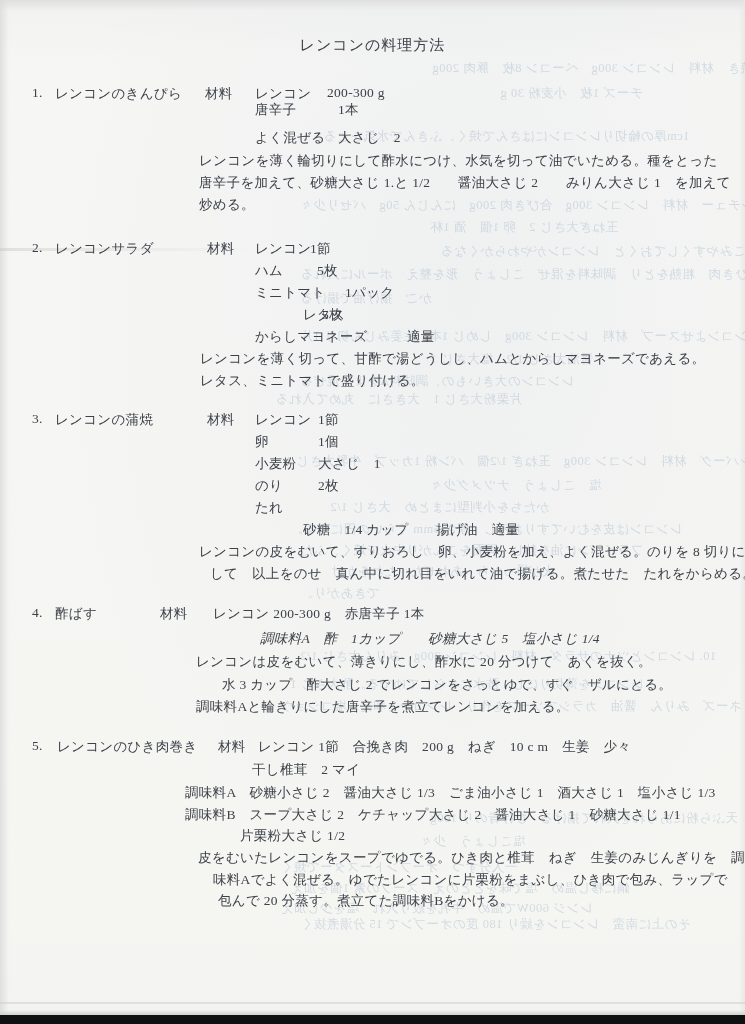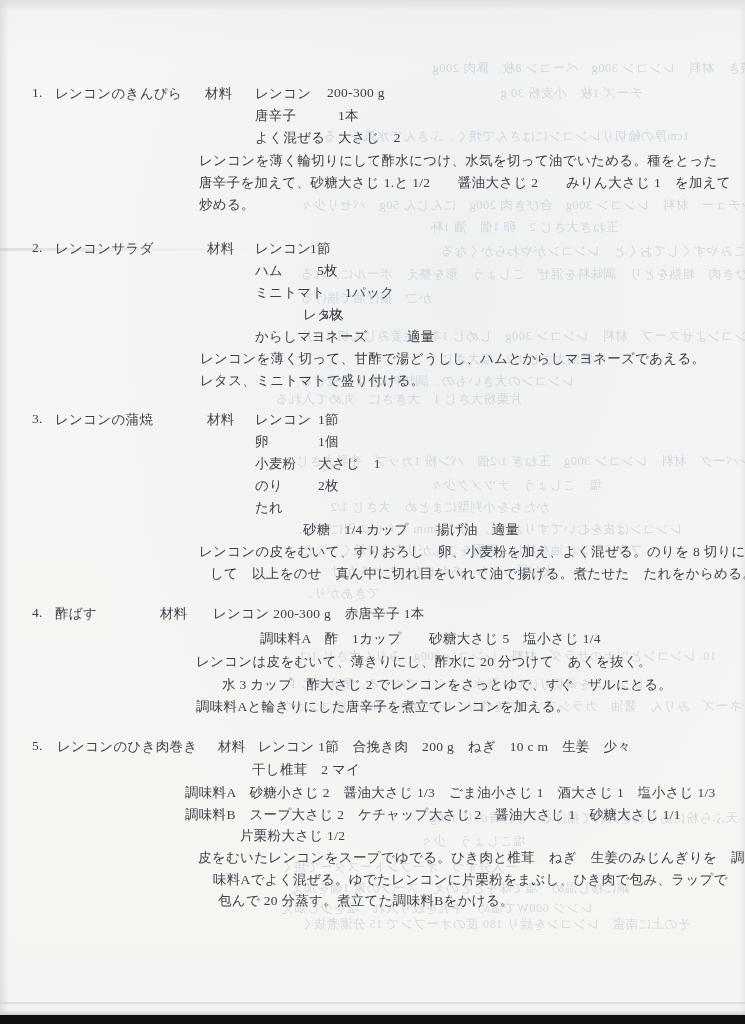--- a/index.html
+++ b/index.html
@@ -83,30 +83,31 @@
       <div class="ghost" style="top: 676px; left: 290px;">レンコンを薄切りにし　酢水にさらしてゆでる。酢大さじ 1</div>
       <div class="ghost" style="top: 698px; left: 280px;">レタス、マヨネーズ　みりん　醤油　カラシでソースを作り、レンコンと和え　塩コショウ</div>
       <div class="ghost" style="top: 810px; left: 430px;">天ぷら粉にあられを入れて揚げる　ひげ青のり 100g</div>
       <div class="ghost" style="top: 833px; left: 420px;">塩こしょう　少々</div>
       <div class="ghost" style="top: 859px; left: 280px;">一人分ずつ　オーブントースターで焼く</div>
       <div class="ghost" style="top: 880px; left: 290px;">鍋に移し温め　塩で味をととのえ　スープの素 1個を加え</div>
       <div class="ghost" style="top: 900px; left: 280px;">レンジ 600Wで温め　牛乳を絞り入れ　塩を少し加え</div>
       <div class="ghost" style="top: 916px; left: 300px;">その上に南蛮　レンコンを繰り 180 度のオーブンで 15 分湯煮抜く</div>
     </div>
 
+  <div class="doc-title">レンコンの料理方法</div>
 
   <div id="recipe-layer">
       <div class="line" style="top: 85px;">
         <span class="seg" style="left: 32px;">1.</span>
         <span class="seg" style="left: 55px;">レンコンのきんぴら</span>
         <span class="seg" style="left: 205px;">材料</span>
         <span class="seg" style="left: 255px;">レンコン</span>
         <span class="seg" style="left: 327px;">200-300 g</span>
       </div>
-      <div class="line" style="top: 107px;">
+      <div class="line" style="top: 101px;">
         <span class="seg" style="left: 255px;">唐辛子</span>
         <span class="seg" style="left: 338px;">1本</span>
       </div>
       <div class="line" style="top: 129px;">
         <span class="seg" style="left: 255px;">よく混ぜる</span>
         <span class="seg" style="left: 338px;">大さじ　2</span>
       </div>
       <div class="line" style="top: 152px;">
         <span class="seg" style="left: 199px;">レンコンを薄く輪切りにして酢水につけ、水気を切って油でいためる。種をとった</span>
       </div>
@@ -176,21 +177,21 @@
       <div class="line" style="top: 565px;">
         <span class="seg" style="left: 210px;">して　以上をのせ　真ん中に切れ目をいれて油で揚げる。煮たせた　たれをからめる。</span>
       </div>
       <div class="line" style="top: 605px;">
         <span class="seg" style="left: 32px;">4.</span>
         <span class="seg" style="left: 55px;">酢ばす</span>
         <span class="seg" style="left: 160px;">材料</span>
         <span class="seg" style="left: 213px;">レンコン 200-300 g　赤唐辛子 1本</span>
       </div>
       <div class="line" style="top: 630px;">
-        <span class="seg" style="left: 260px;">調味料A　酢　1カップ　　砂糖大さじ 5　塩小さじ 1/4</span>
+        <span class="seg" style="left: 260px; font-style: italic;">調味料A　酢　1カップ　　砂糖大さじ 5　塩小さじ 1/4</span>
       </div>
       <div class="line" style="top: 653px;">
         <span class="seg" style="left: 196px;">レンコンは皮をむいて、薄きりにし、酢水に 20 分つけて　あくを抜く。</span>
       </div>
       <div class="line" style="top: 676px;">
         <span class="seg" style="left: 222px;">水 3 カップ　酢大さじ 2 でレンコンをさっとゆで、すぐ　ザルにとる。</span>
       </div>
       <div class="line" style="top: 698px;">
         <span class="seg" style="left: 196px;">調味料Aと輪きりにした唐辛子を煮立てレンコンを加える。</span>
       </div>

